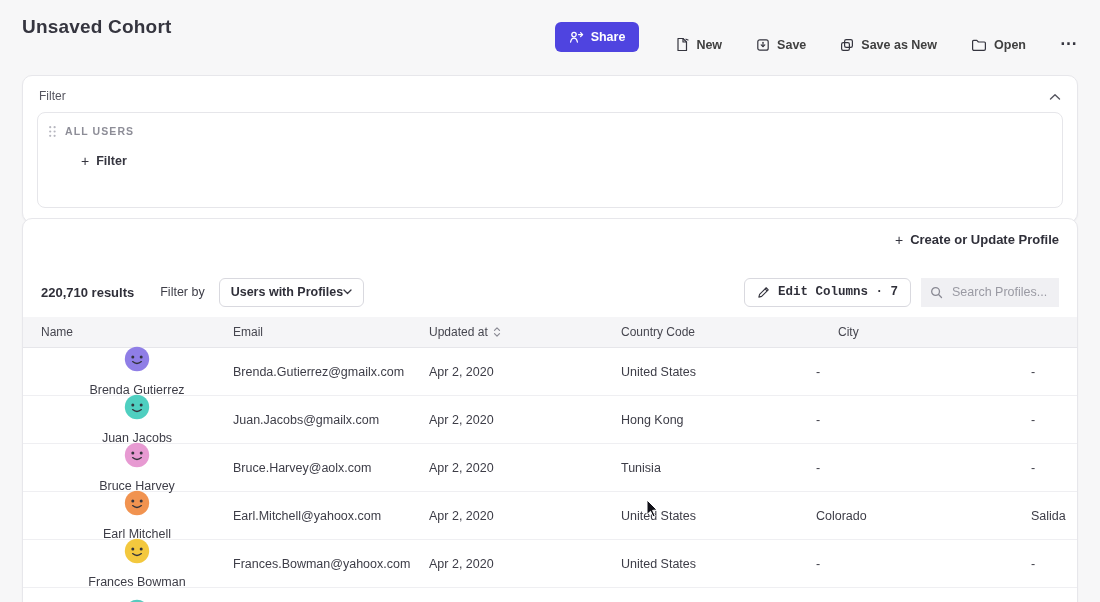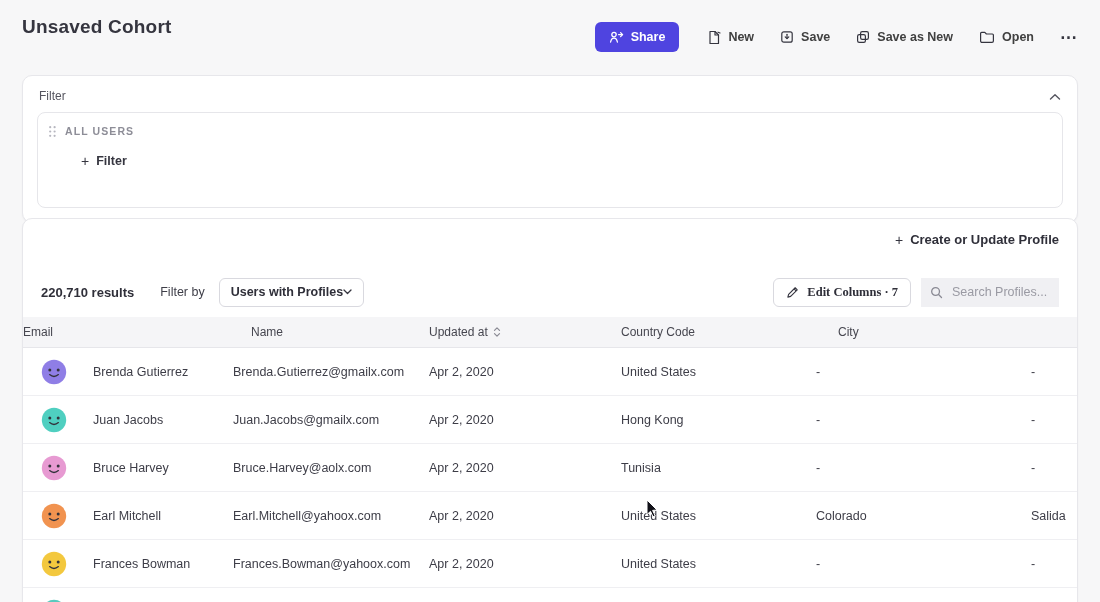--- a/index.html
+++ b/index.html
@@ -13,21 +13,21 @@
   .page{position:absolute;inset:0;}
 
   
   .top-header{position:absolute;left:0;right:0;top:0;height:62px;}
   .page-title{
     position:absolute;left:22px;top:16px;margin:0;
     font-size:19px;font-weight:700;color:#35353f;letter-spacing:.2px;
   }
   .actions{
     position:absolute;right:22px;top:22px;height:30px;
-    display:flex;align-items:center;gap:26px;
+    display:flex;align-items:flex-end;gap:34px;
   }
   .btn{display:inline-flex;align-items:center;gap:7px;border:none;cursor:pointer;
     font-family:inherit;font-size:12.5px;font-weight:700;color:#404040;background:transparent;padding:0;}
   .btn-primary{
     background:#4f44e0;color:#fff;border-radius:6px;
     padding:7px 14px;height:30px;box-sizing:border-box;margin-right:2px;
   }
   .btn-primary .lbl{color:#fff;}
   .btn .ic{display:inline-flex;align-items:center;}
   .more-btn{font-size:17px;font-weight:700;color:#35353f;letter-spacing:1px;line-height:1;}
@@ -82,21 +82,21 @@
   .dd-btn{
     display:inline-flex;align-items:center;gap:0;
     background:#fff;border:1px solid #d9d9df;border-radius:6px;cursor:pointer;
     font-family:inherit;font-size:12.5px;font-weight:700;color:#2f2f39;
     height:29px;padding:0 11px;box-sizing:border-box;
   }
   .spacer{flex:1;}
   .outline-btn{
     display:inline-flex;align-items:center;gap:8px;
     background:#fff;border:1px solid #d9d9df;border-radius:6px;cursor:pointer;
-    font-family:Liberation Serif, serif;font-size:12.5px;font-weight:700;color:#2f2f39;
+    font-family:Liberation Mono, monospace;font-size:12.5px;font-weight:700;color:#2f2f39;
     height:29px;padding:0 12px;box-sizing:border-box;margin-right:10px;
   }
   .search-box{
     display:flex;align-items:center;gap:7px;background:#f0f0f3;border-radius:0;
     height:29px;width:138px;padding:0 9px;box-sizing:border-box;
   }
   .search-box input{
     border:none;background:transparent;outline:none;width:100%;
     font-family:inherit;font-size:12.5px;color:#3d3d47;
   }
@@ -113,21 +113,21 @@
     font-size:12px;color:#46464f;
   }
   .cell{overflow:hidden;white-space:nowrap;text-overflow:ellipsis;}
   .cell.first{padding-left:18px;}
   .cell.last{padding-left:22px;}
   .th.sortable{display:flex;align-items:center;gap:5px;}
   .trow{
     height:48px;border-bottom:1px solid #efeff2;font-size:12.5px;color:#3d3d47;
     box-sizing:border-box;background:#fff;
   }
-  .name-cell{display:flex;align-items:center;gap:26px;}
+  .name-cell{display:flex;align-items:center;gap:11px;flex-direction:column;}
   .avatar{display:inline-flex;width:26px;height:26px;flex:none;}
 
   
   .cursor{position:absolute;left:646px;top:499px;z-index:50;pointer-events:none;}
 </style>
 </head>
 <body>
 
 <div class="page">
 
@@ -254,22 +254,22 @@
           <svg width="13" height="13" viewBox="0 0 14 14" fill="none" stroke="#8a8a94" stroke-width="1.4" stroke-linecap="round">
               <circle cx="6" cy="6" r="4.2"></circle>
               <path d="M9.2 9.2l3.2 3.2"></path>
             </svg>
         </span>
         <input type="text" placeholder="Search Profiles..." style="">
       </div>
     </div>
 
     <div class="thead">
+      <div class="cell th first">Name</div>
       <div class="cell th">Email</div>
-      <div class="cell th first">Name</div>
       <div class="cell th sortable">
         <span>Updated at</span>
         <span style="display:inline-flex;">
           <svg width="8" height="12" viewBox="0 0 8 12" fill="none" stroke="#8a8a94" stroke-width="1.2" stroke-linecap="round" stroke-linejoin="round">
               <path d="M1.5 4.3L4 1.8l2.5 2.5"></path>
               <path d="M1.5 7.7L4 10.2l2.5-2.5"></path>
             </svg>
         </span>
       </div>
       <div class="cell th">Country Code</div>

